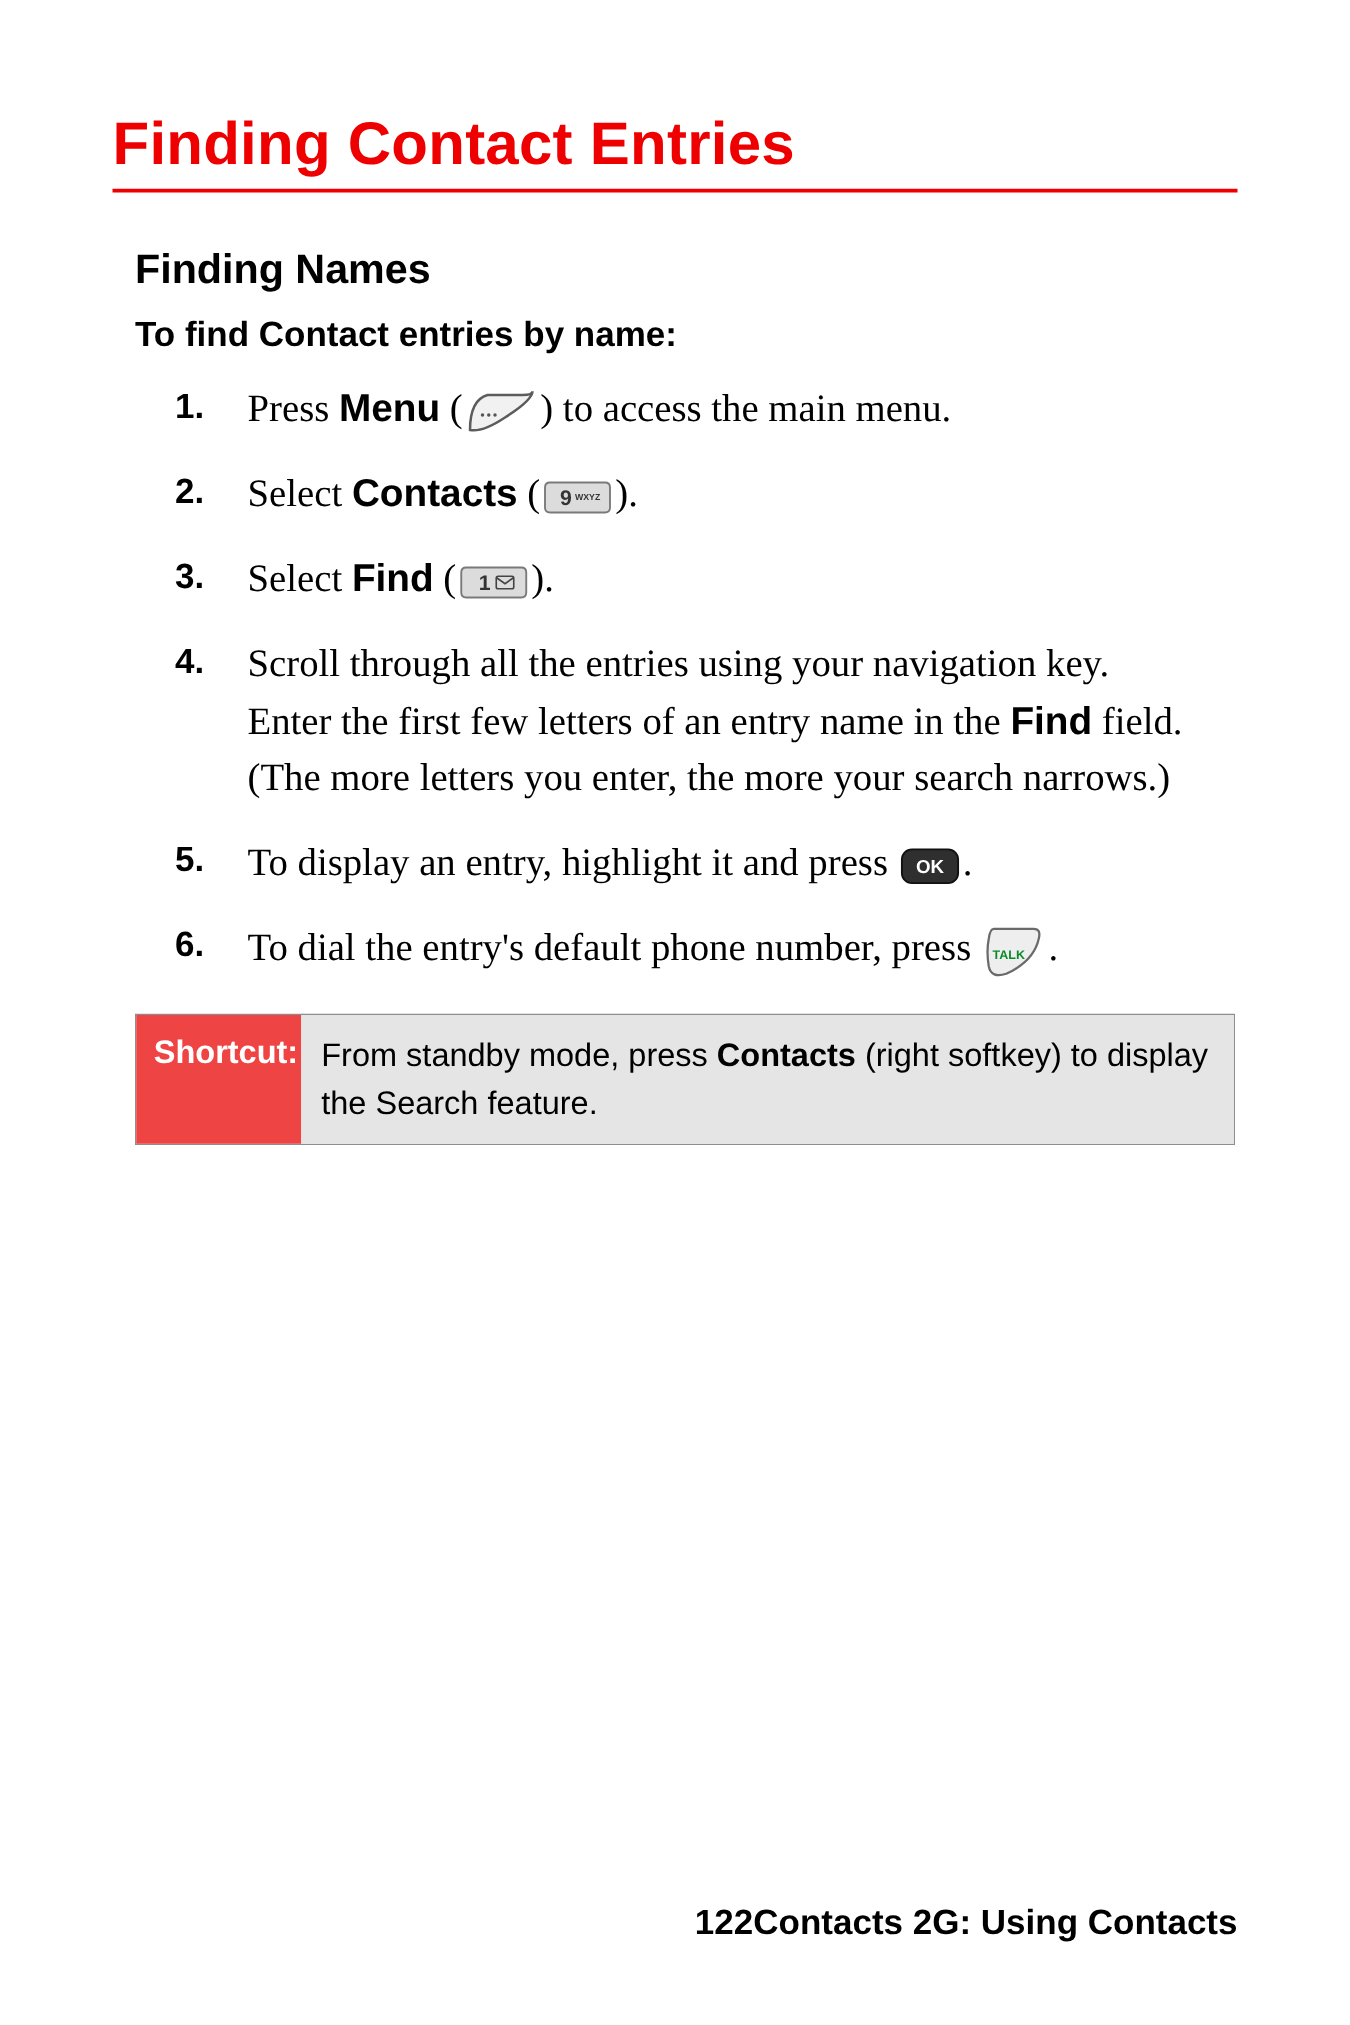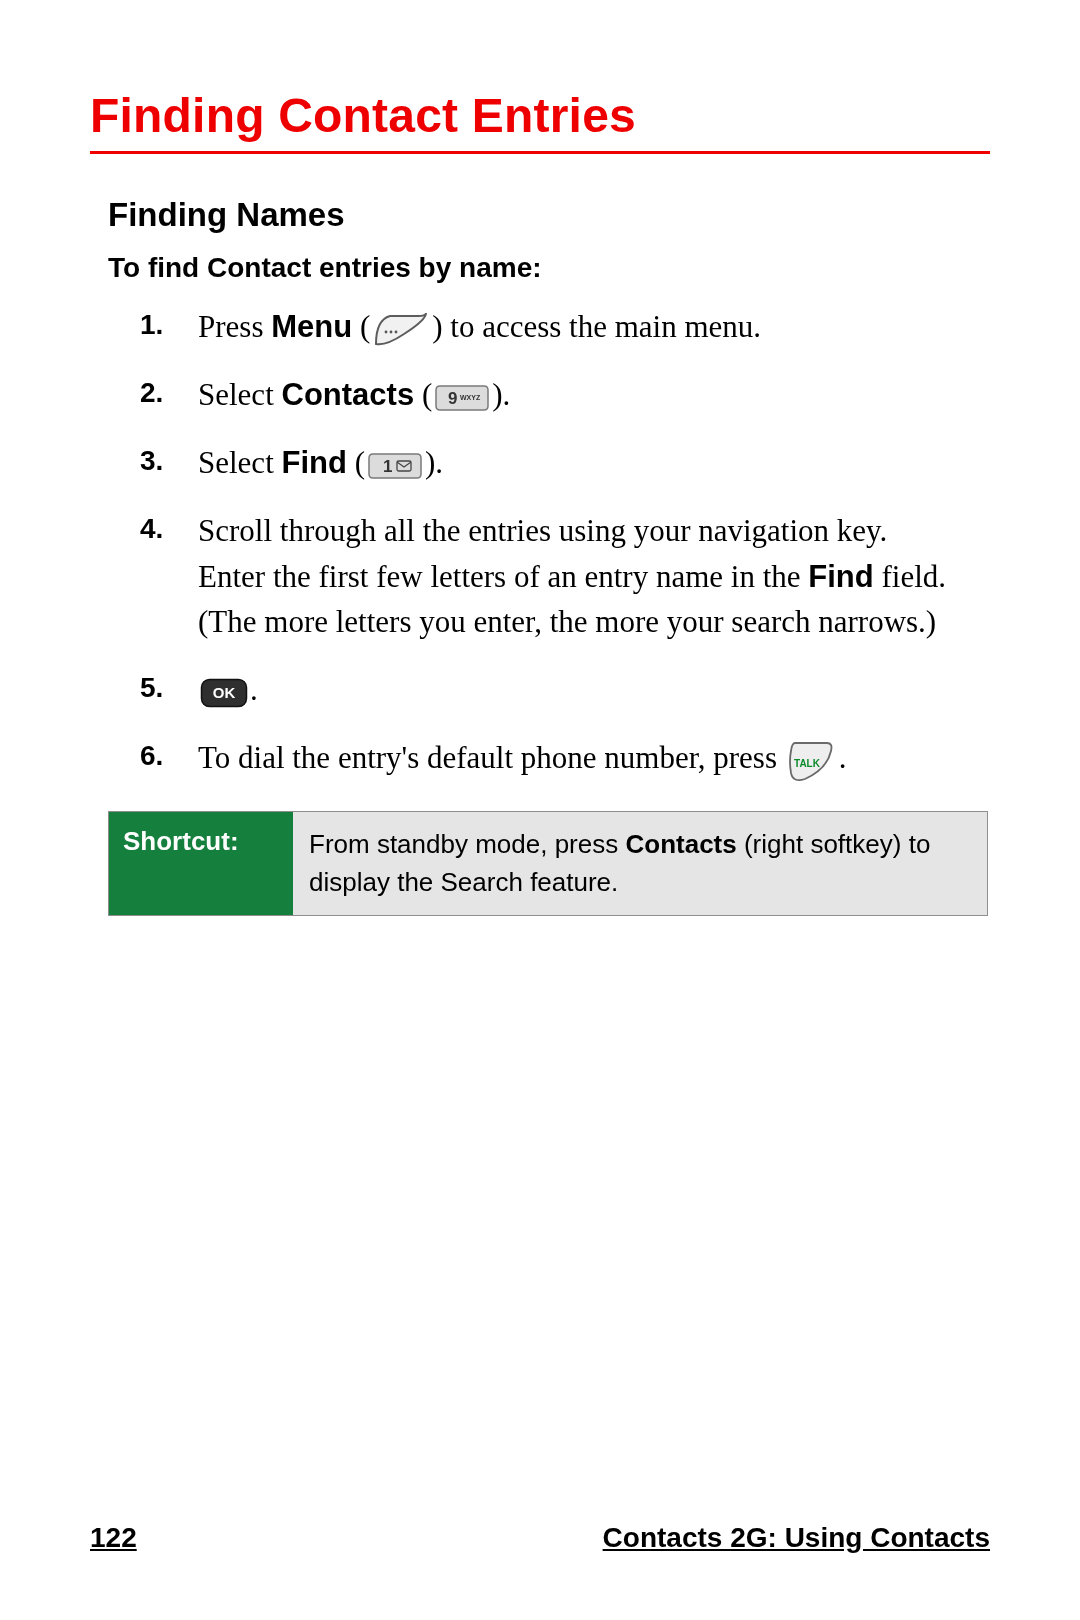--- a/index.html
+++ b/index.html
@@ -93,51 +93,50 @@
   svg { display: block; }
 
   
   .shortcut-box {
     display: flex;
     border: 1px solid #8e8e8e;
     margin: 12px 0 0 18px;
     width: 878px;
   }
   .shortcut-label {
-    background: #15803d;
+    background: #ef4444;
     color: #fff;
     font-family: "Helvetica Neue", Helvetica, Arial, sans-serif;
     font-weight: 700;
     font-size: 26px;
     padding: 14px 18px 40px 14px;
-    width: 184px;
+    width: 132px;
     box-sizing: border-box;
   }
   .shortcut-text {
     background: #e5e5e5;
     font-family: "Helvetica Neue", Helvetica, Arial, sans-serif;
     font-size: 26px;
     line-height: 1.45;
     padding: 14px 16px 14px 16px;
     flex: 1;
   }
   .shortcut-text .b { font-weight: 700; }
 
   
   .footer {
     position: absolute;
     left: 90px;
     right: 90px;
     bottom: 66px;
     display: flex;
-    justify-content: space-between;
+    justify-content: flex-end;
     font-family: "Helvetica Neue", Helvetica, Arial, sans-serif;
     font-weight: 700;
     font-size: 28px;
-    text-decoration: underline;
   }
 </style>
 </head>
 <body>
 
 <div class="page">
 
   <h1 class="title">Finding Contact Entries</h1>
   <hr class="title-rule">
 
@@ -181,21 +180,21 @@
     </li>
 
     <li>
       <span>Scroll through all the entries using your navigation key.</span>
       <div class="or-cont">
         <span>Enter the first few letters of an entry name in the </span><span class="bold-sans">Find</span><span> field. (The more letters you enter, the more your search narrows.)</span>
       </div>
     </li>
 
     <li>
-      <span class="key">
+      <span>To display an entry, highlight it and press </span><span class="key">
         <svg width="48" height="30" viewBox="0 0 48 30">
           <rect x="1.5" y="1.5" width="45" height="27" rx="8" fill="#2f2f30" stroke="#111" stroke-width="1.5"></rect>
           <text x="24" y="20" text-anchor="middle" font-family="Helvetica, Arial" font-size="15" font-weight="800" fill="#fff">OK</text>
         </svg>
       </span><span>.</span>
     </li>
 
     <li>
       <span>To dial the entry's default phone number, press </span><span class="key">
         <svg width="50" height="44" viewBox="0 0 50 44">

